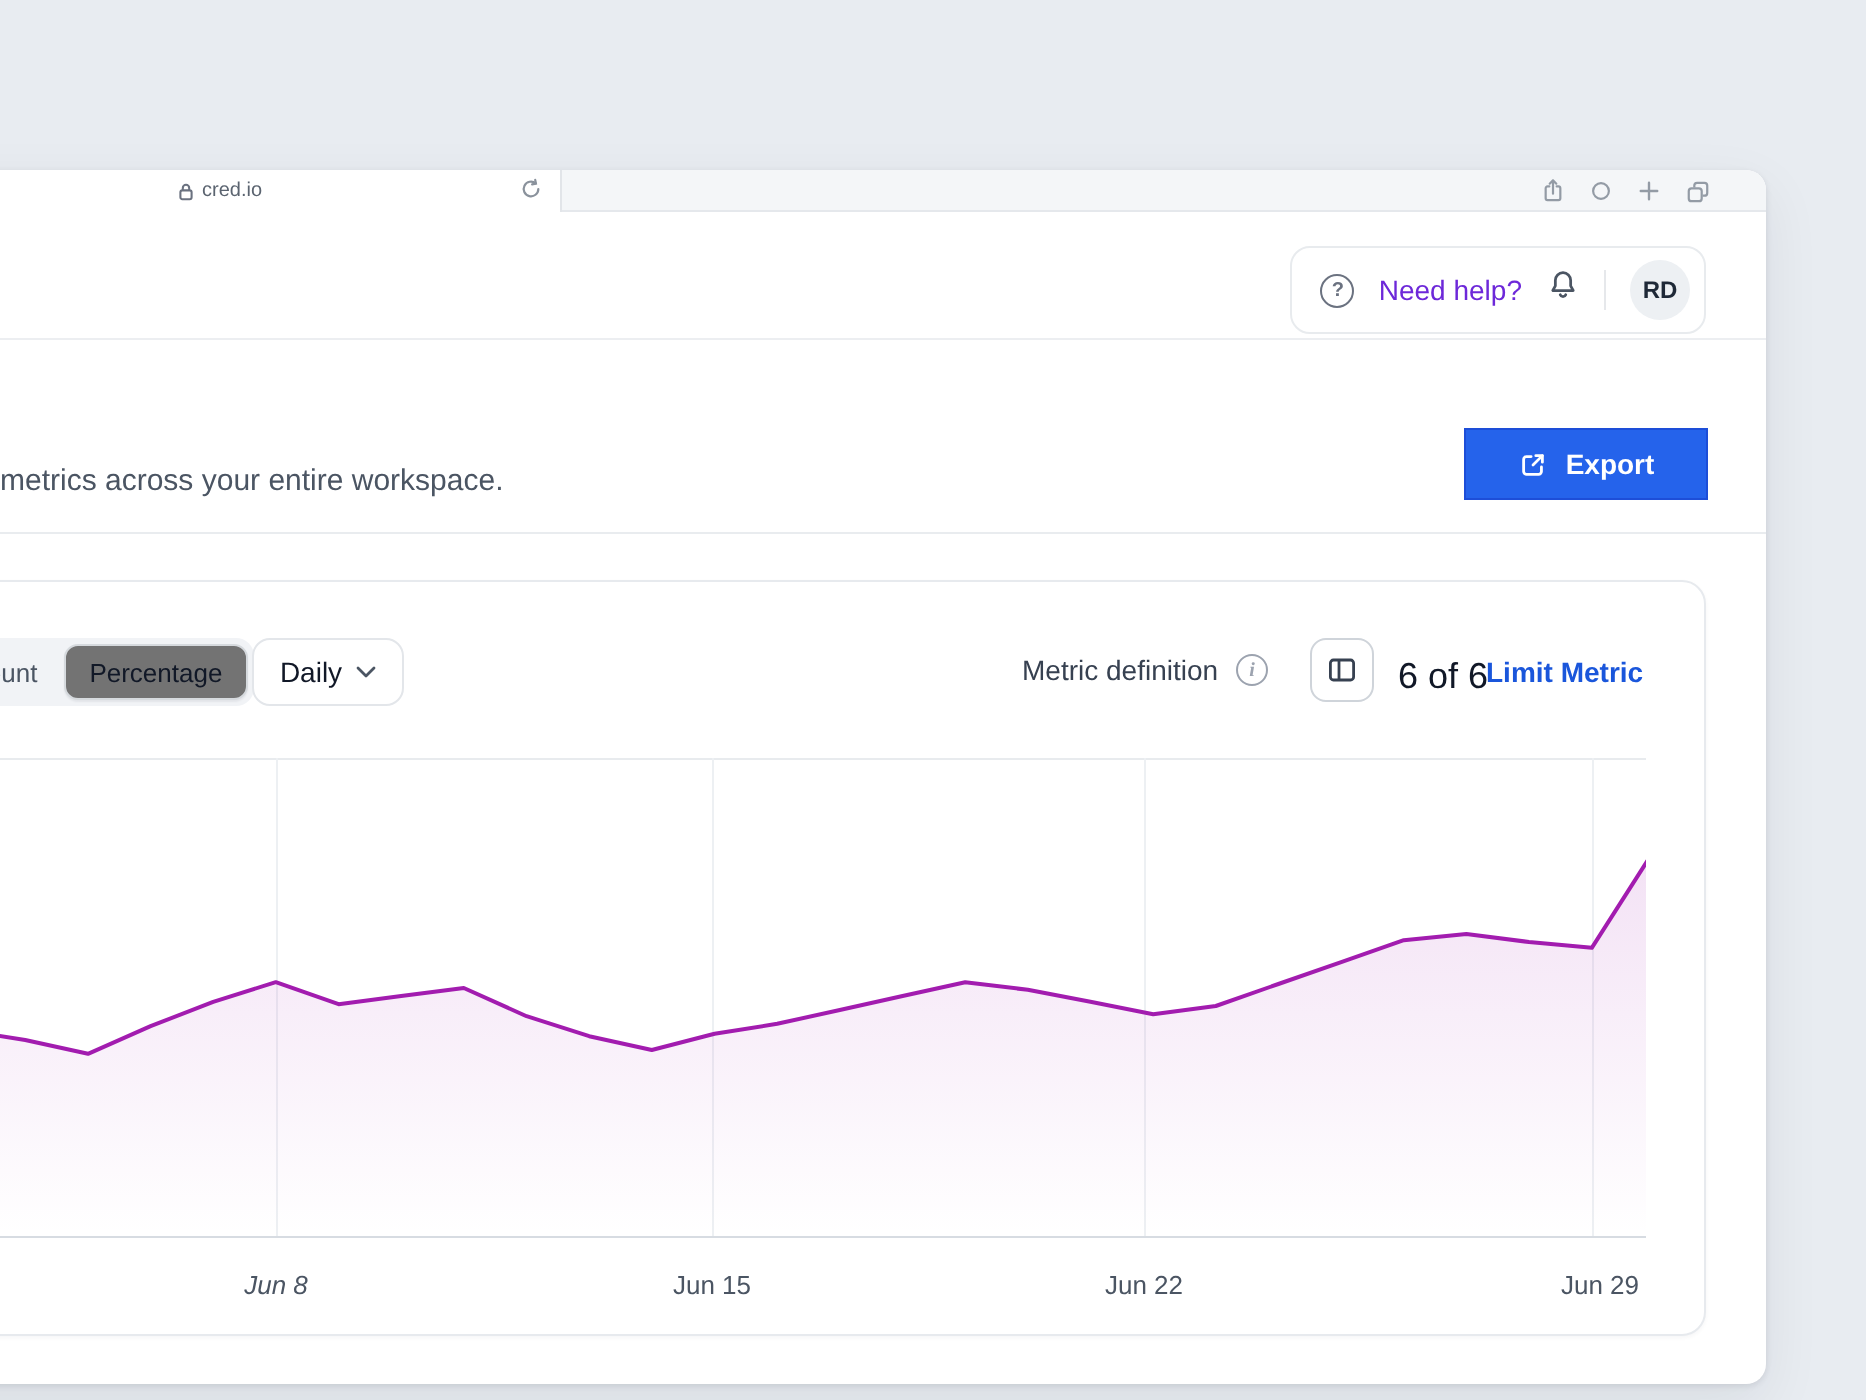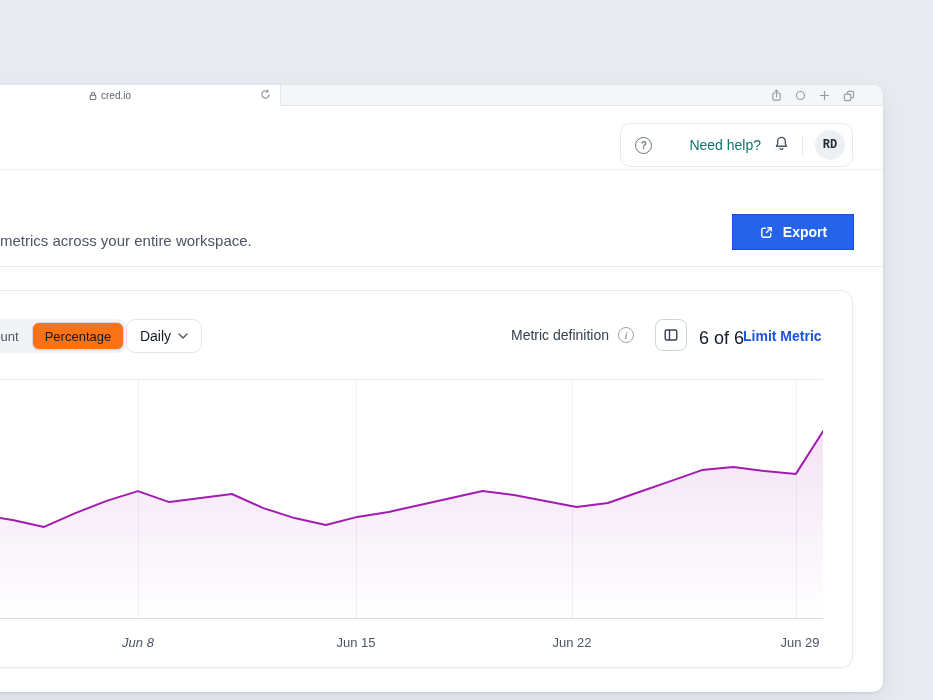--- a/index.html
+++ b/index.html
@@ -25,45 +25,45 @@
 
   
   .app-header { position:absolute; top:21px; left:0; right:0; height:64px; background:#fff;
                 border-bottom:1px solid #eceef1; }
   .header-pill { position:absolute; right:30px; top:17px; height:44px;
                  border:1px solid #e8ebee; border-radius:10px; background:#fff;
                  display:flex; align-items:center; gap:12px; padding:0 7px 0 14px; }
   .circle-glyph { width:17px; height:17px; border:1.4px solid #6b7280; border-radius:50%;
                   display:flex; align-items:center; justify-content:center;
                   font-size:10px; font-weight:700; color:#6b7280; }
-  .help-label { font-size:14px; color:#0f766e;margin-left:25px; }
+  .help-label { font-size:14px; color:#6d28d9; }
   .vdiv { width:1px; height:20px; background:#e6e8eb; }
   .avatar { width:30px; height:30px; border-radius:50%; background:#edf0f3;
             display:flex; align-items:center; justify-content:center;
-            font-size:12px; font-weight:700; color:#1f2937;font-family:Liberation Mono, monospace; }
+            font-size:12px; font-weight:700; color:#1f2937; }
 
   
   .subtitle { position:absolute; left:60px; top:147px; font-size:15px; color:#4b5563; }
   .export-btn { position:absolute; right:29px; top:129px; width:122px; height:36px;
                 border:1px solid #1d4ed8; border-radius:0; background:#2563eb; color:#fff;
                 display:flex; align-items:center; justify-content:center; gap:9px;
                 font-size:14px; font-weight:600; cursor:pointer; }
   .section-divider { position:absolute; left:0; right:0; top:181px; border-top:1px solid #e9ecef; }
 
   
   .card { position:absolute; left:30px; top:205px; width:883px; height:378px;
           background:#fff; border:1px solid #e7eaee; border-radius:12px;
           box-shadow:0 1px 2px rgba(16,24,40,.04); }
 
   .seg { position:absolute; top:28px; height:34px; background:#f1f3f6; border-radius:9px;
          padding:3px; display:flex; align-items:stretch; }
   .seg-item { display:flex; align-items:center; gap:6px; padding:0 12px;
               font-size:13px; color:#4b5563; border-radius:7px; border:1px solid transparent;
               white-space:nowrap; cursor:pointer; }
-  .seg-item.selected { background:#f97316; border-color:#d6dade; color:#111827;
+  .seg-item.selected { background:#737373; border-color:#d6dade; color:#111827;
                        box-shadow:0 1px 1px rgba(16,24,40,.06); }
   .seg-metric { left:-3px; }
   .seg-view { left:295px; }
 
   .daily-btn { position:absolute; left:155px; top:28px; width:76px; height:34px;
                border:1px solid #e3e6ea; border-radius:9px; background:#fff;
                display:flex; align-items:center; justify-content:center; gap:7px;
                font-size:14px; color:#111827; cursor:pointer;text-align:right; }
 
   .metric-def { position:absolute; left:540px; top:36px; display:flex; align-items:center; gap:9px;

